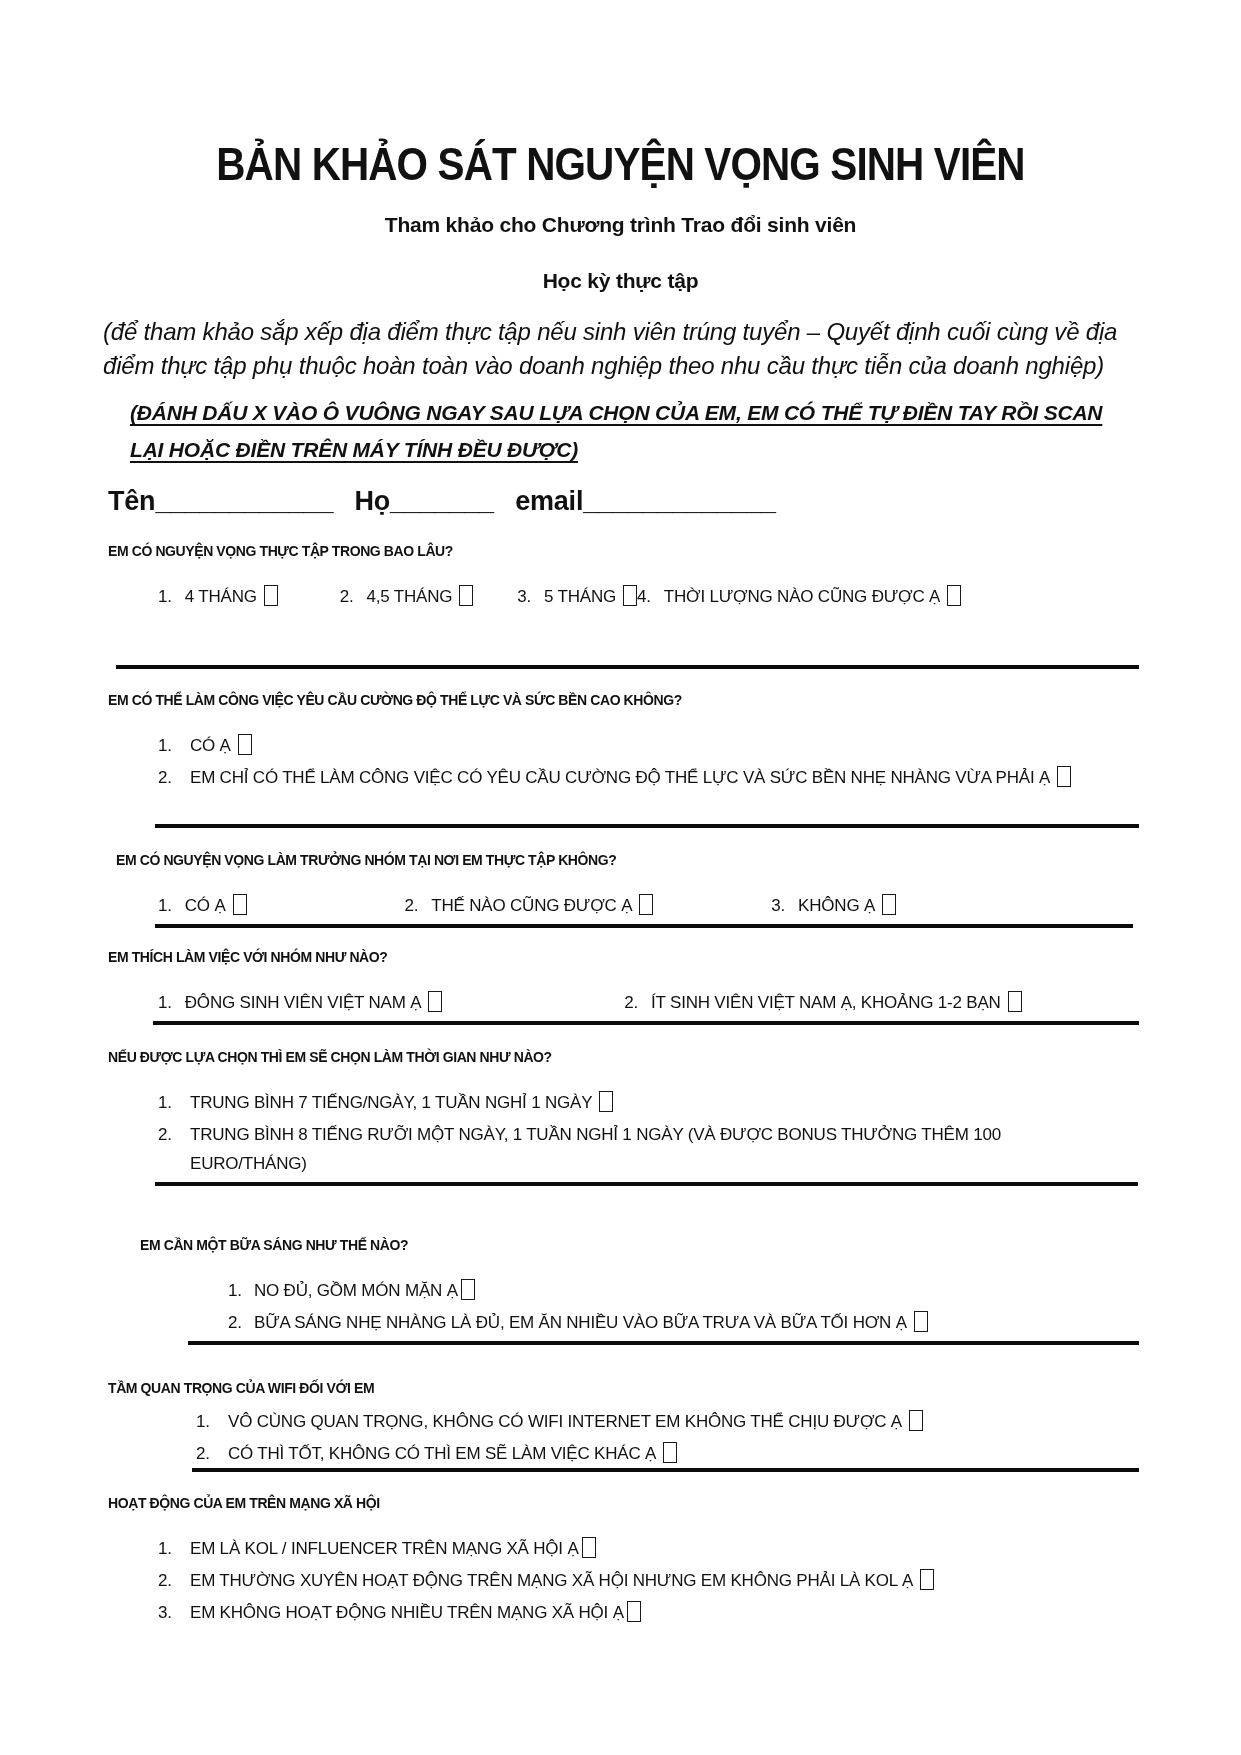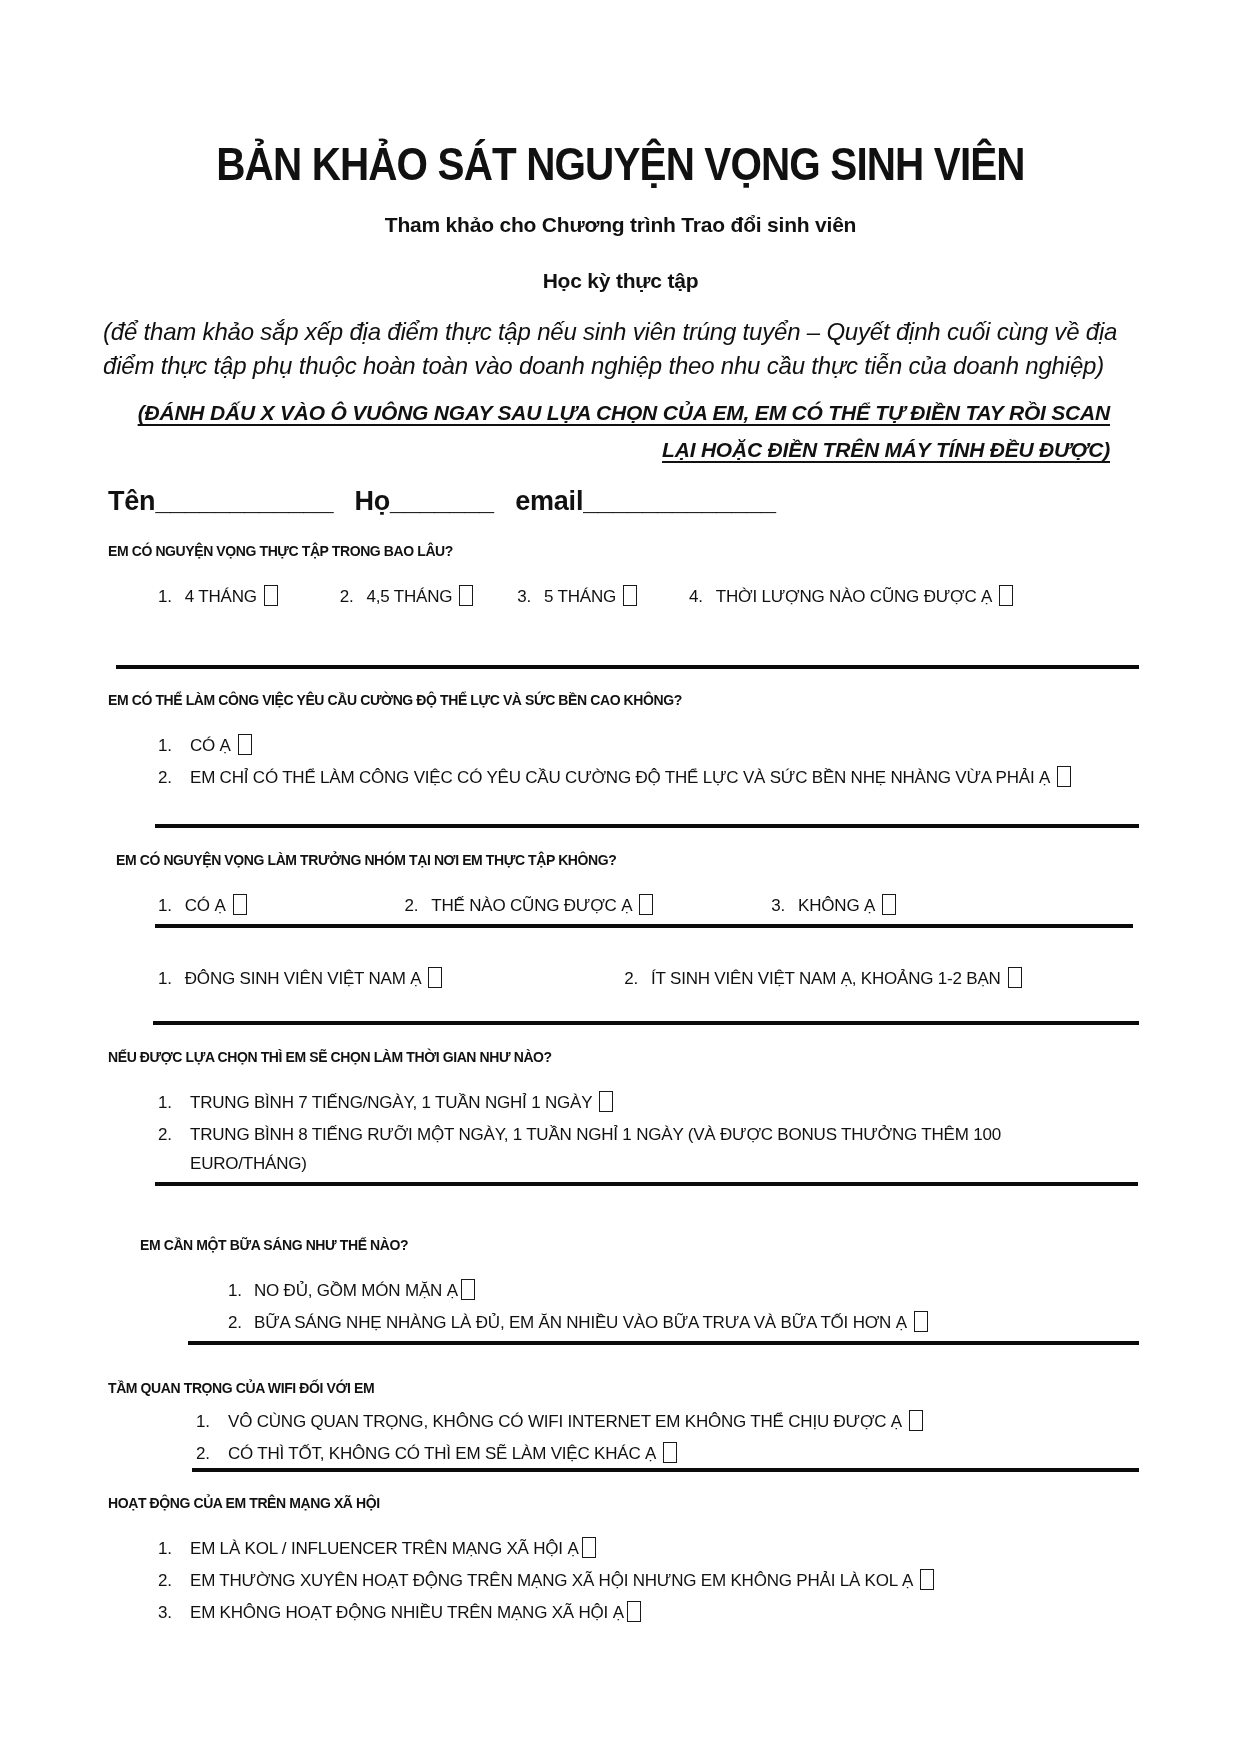--- a/index.html
+++ b/index.html
@@ -27,21 +27,21 @@
   }
   .term{
     left:0;top:269px;width:1241px;text-align:center;
     font-size:21px;font-weight:bold;
   }
   .note{
     left:103px;top:315px;width:1035px;
     font-size:24px;font-style:italic;line-height:34px;
   }
   .instruction{
-    left:130px;top:394px;width:980px;text-align:right;
+    left:130px;top:394px;width:980px;text-align:left;
     font-size:21px;font-weight:bold;font-style:italic;line-height:37px;
   }
   .instruction .u{
     text-decoration:underline;
     text-decoration-thickness:2px;
     text-underline-offset:4px;
   }
   .name-line{
     left:108px;top:486px;width:1030px;
     font-size:27px;font-weight:bold;
@@ -73,21 +73,21 @@
     display:inline-block;
     width:12px;height:19px;
     border:1.6px solid #1a1a1a;
     vertical-align:-4px;
     margin-left:7px;
   }
   .divider{
     height:4px;background:#0b0b0b;
   }
   
-  .gap-q1-1{margin-right:62px;} .gap-q1-2{margin-right:44px;} .gap-q1-3{margin-right:52px;}
+  .gap-q1-1{margin-right:62px;} .gap-q1-2{margin-right:44px;} .gap-q1-3{}
   .gap-q3-1{margin-right:158px;} .gap-q3-2{margin-right:118px;}
   .gap-q4-1{margin-right:182px;}
 </style>
 </head>
 <body>
 
 <div class="abs title">BẢN KHẢO SÁT NGUYỆN VỌNG SINH VIÊN</div>
 <div class="abs subtitle">Tham khảo cho Chương trình Trao đổi sinh viên</div>
 <div class="abs term">Học kỳ thực tập</div>
 <div class="abs note">(để tham khảo sắp xếp địa điểm thực tập nếu sinh viên trúng tuyển – Quyết định cuối cùng về địa điểm thực tập phụ thuộc hoàn toàn vào doanh nghiệp theo nhu cầu thực tiễn của doanh nghiệp)</div>
@@ -129,20 +129,21 @@
   <div class="q-head" style="padding-left:8px;">EM CÓ NGUYỆN VỌNG LÀM TRƯỞNG NHÓM TẠI NƠI EM THỰC TẬP KHÔNG?</div>
   <div class="opts opt-inline-row">
     <span class="opt-inline gap-q3-1"><span class="opt-num">1.</span><span>CÓ Ạ</span><span class="checkbox"></span></span>
     <span class="opt-inline gap-q3-2"><span class="opt-num">2.</span><span>THẾ NÀO CŨNG ĐƯỢC Ạ</span><span class="checkbox"></span></span>
     <span class="opt-inline"><span class="opt-num">3.</span><span>KHÔNG Ạ</span><span class="checkbox"></span></span>
   </div>
 </div>
 <div class="abs divider" style="top:924px;left:155px;width:978px;"></div>
 
 <div class="abs qsec" style="top:945px;">
+  <div class="q-head">EM THÍCH LÀM VIỆC VỚI NHÓM NHƯ NÀO?</div>
   <div class="opts opt-inline-row">
     <span class="opt-inline gap-q4-1"><span class="opt-num">1.</span><span>ĐÔNG SINH VIÊN VIỆT NAM Ạ</span><span class="checkbox"></span></span>
     <span class="opt-inline"><span class="opt-num">2.</span><span>ÍT SINH VIÊN VIỆT NAM Ạ, KHOẢNG 1-2 BẠN</span><span class="checkbox"></span></span>
   </div>
 </div>
 <div class="abs divider" style="top:1021px;left:153px;width:986px;"></div>
 
 <div class="abs qsec" style="top:1045px;">
   <div class="q-head">NẾU ĐƯỢC LỰA CHỌN THÌ EM SẼ CHỌN LÀM THỜI GIAN NHƯ NÀO?</div>
   <div class="opts">

